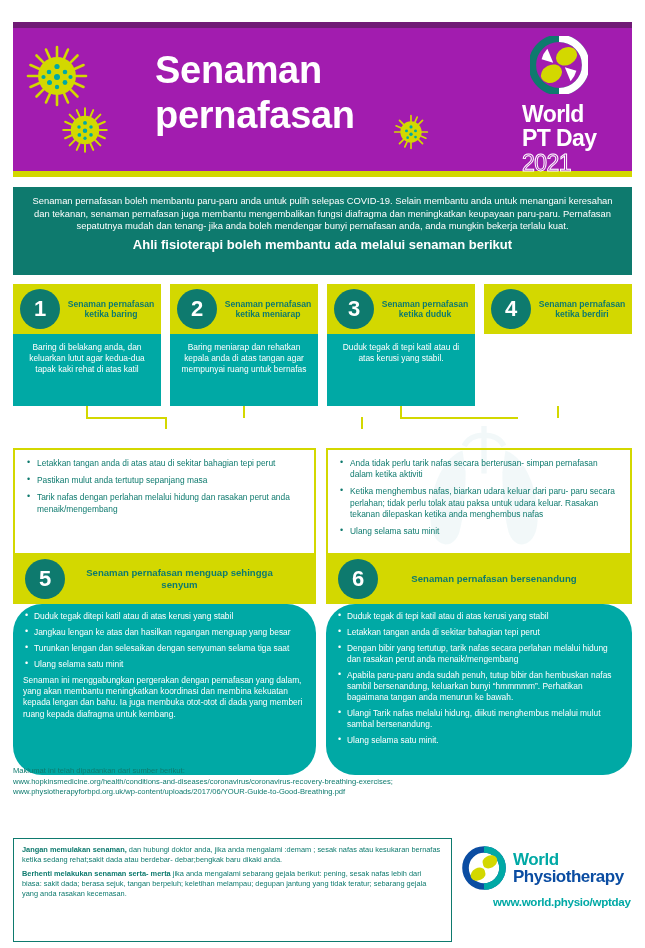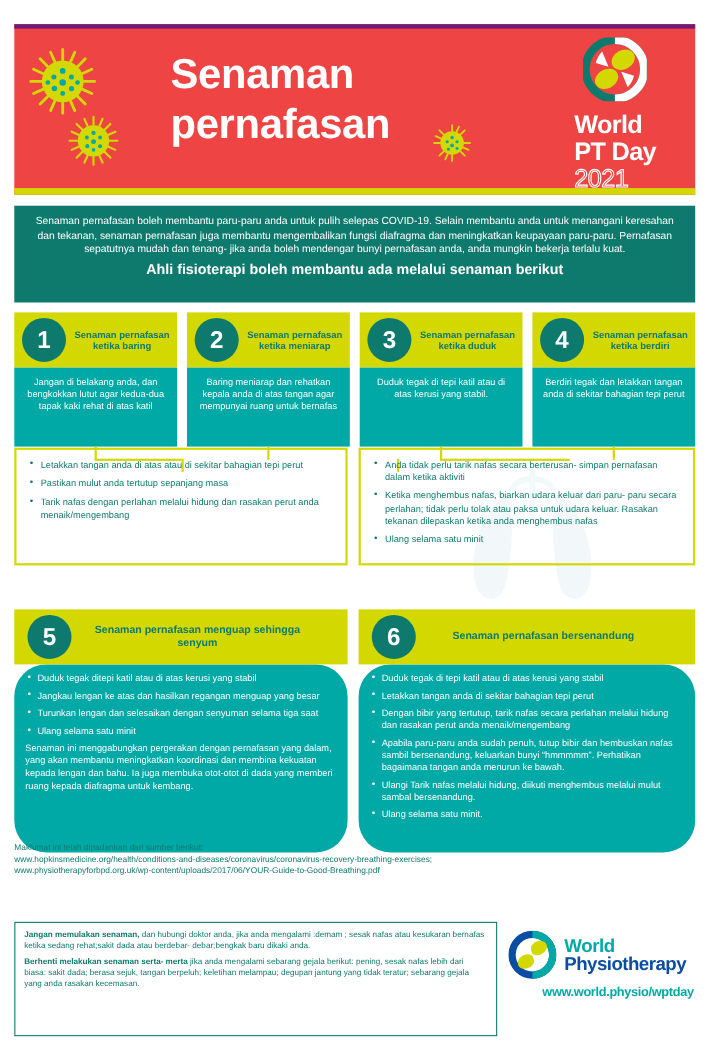--- a/index.html
+++ b/index.html
@@ -8,22 +8,22 @@
     background:#ffffff;
     font-family:"Liberation Sans", sans-serif;
     overflow:hidden;
     position:relative;
   }
   .page{position:relative;width:645px;height:948px;overflow:hidden;background:#fff;}
 
   
   .header{
     position:absolute;left:13px;top:22px;width:619px;height:155px;
-    background:#ef4444;
-    border-top:4px solid #701a75;
+    background:#a21caf;
+    border-top:6px solid #701a75;
     border-bottom:6px solid #d3d800;
     box-sizing:border-box;
   }
   .virus{position:absolute;}
   .virus svg{display:block;}
   .v1{left:12px;top:16px;}
   .v2{left:48px;top:78px;}
   .v3{left:380px;top:86px;}
 
   .title{
@@ -73,21 +73,21 @@
     margin-left:52px;margin-right:4px;color:#0e7a6e;font-weight:bold;
     font-size:8.6px;line-height:10.4px;text-align:center;width:92px;
   }
   .card .body{
     height:72px;background:#00a9a5;color:#fff;box-sizing:border-box;
     padding:8px 8px 0;text-align:center;font-size:8.4px;line-height:11px;
   }
   .connector{position:absolute;background:#d3d800;}
 
   
-  .bullets{position:absolute;top:407px;height:107px;box-sizing:border-box;
+  .bullets{position:absolute;top:448px;height:107px;box-sizing:border-box;
     border:2px solid #d3d800;background:transparent;}
   .bullets.left{left:13px;width:303px;}
   .bullets.right{left:326px;width:306px;}
   .bullets ul{margin:0;padding:8px 10px 0 22px;list-style:none;}
   .bullets li{
     position:relative;color:#0e7a6e;font-size:8.4px;line-height:11.2px;
     margin-bottom:6px;
   }
   .bullets li:before{
     content:"•";position:absolute;left:-10px;top:-1px;color:#0e7a6e;font-size:9px;
@@ -269,42 +269,41 @@
     <p>Senaman pernafasan boleh membantu paru-paru anda untuk pulih selepas COVID-19. Selain membantu anda untuk menangani keresahan dan tekanan, senaman pernafasan juga membantu mengembalikan fungsi diafragma dan meningkatkan keupayaan paru-paru. Pernafasan sepatutnya mudah dan tenang- jika anda boleh mendengar bunyi pernafasan anda, anda mungkin bekerja terlalu kuat.</p>
     <p class="sub">Ahli fisioterapi boleh membantu ada melalui senaman berikut</p>
   </div>
 
   <div class="cards">
     <div class="card c1">
       <div class="head">
         <div class="num">1</div>
         <div class="htxt">Senaman pernafasan ketika baring</div>
       </div>
-      <div class="body">Jangan di belakang anda, dan bengkokkan lutut agar kedua-dua tapak kaki rehat di atas katil</div>
+      <div class="body">Baring di belakang anda, dan keluarkan lutut agar kedua-dua tapak kaki rehat di atas katil</div>
     </div>
     <div class="card c2">
       <div class="head">
         <div class="num">2</div>
         <div class="htxt">Senaman pernafasan ketika meniarap</div>
       </div>
       <div class="body">Baring meniarap dan rehatkan kepala anda di atas tangan agar mempunyai ruang untuk bernafas</div>
     </div>
     <div class="card c3">
       <div class="head">
         <div class="num">3</div>
         <div class="htxt">Senaman pernafasan ketika duduk</div>
       </div>
       <div class="body">Duduk tegak di tepi katil atau di atas kerusi yang stabil.</div>
     </div>
     <div class="card c4">
       <div class="head">
         <div class="num">4</div>
         <div class="htxt">Senaman pernafasan ketika berdiri</div>
       </div>
-      <div class="body">Berdiri tegak dan letakkan tangan anda di sekitar bahagian tepi perut</div>
     </div>
   </div>
 
   <div class="connector" style="left:86px;top:406px;width:2px;height:12px;"></div>
   <div class="connector" style="left:86px;top:417px;width:79px;height:2px;"></div>
   <div class="connector" style="left:243px;top:406px;width:2px;height:12px;"></div>
   <div class="connector" style="left:165px;top:417px;width:2px;height:12px;"></div>
   <div class="connector" style="left:400px;top:406px;width:2px;height:12px;"></div>
   <div class="connector" style="left:400px;top:417px;width:118px;height:2px;"></div>
   <div class="connector" style="left:557px;top:406px;width:2px;height:12px;"></div>

